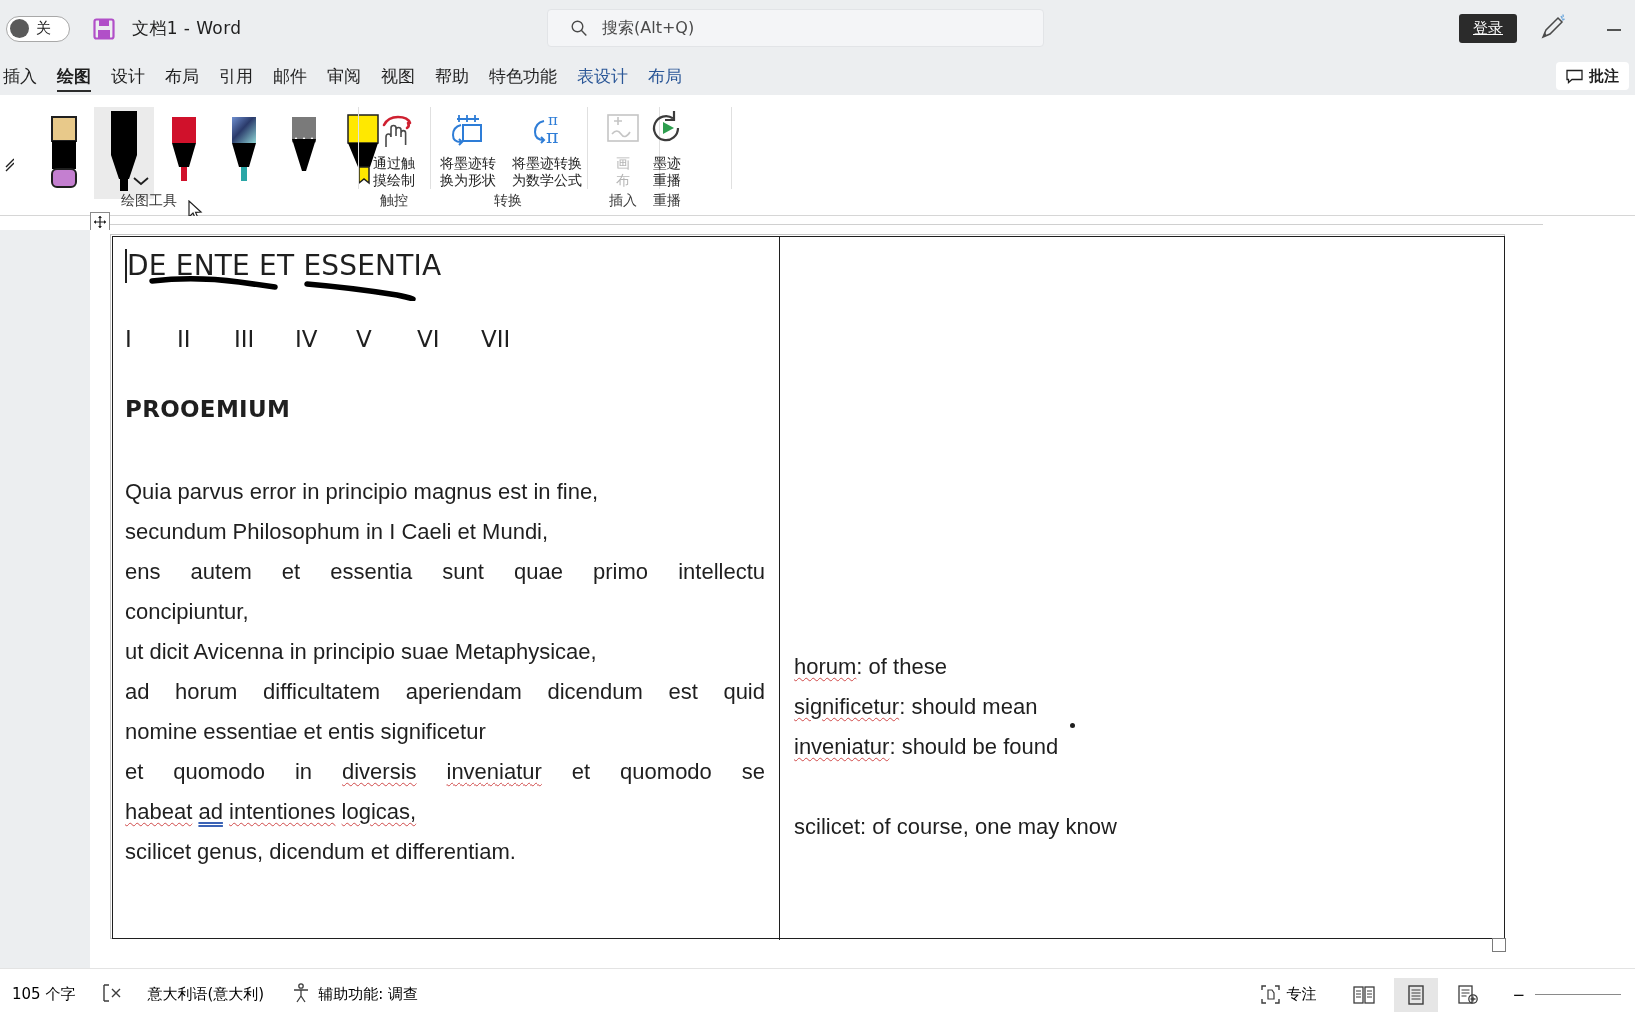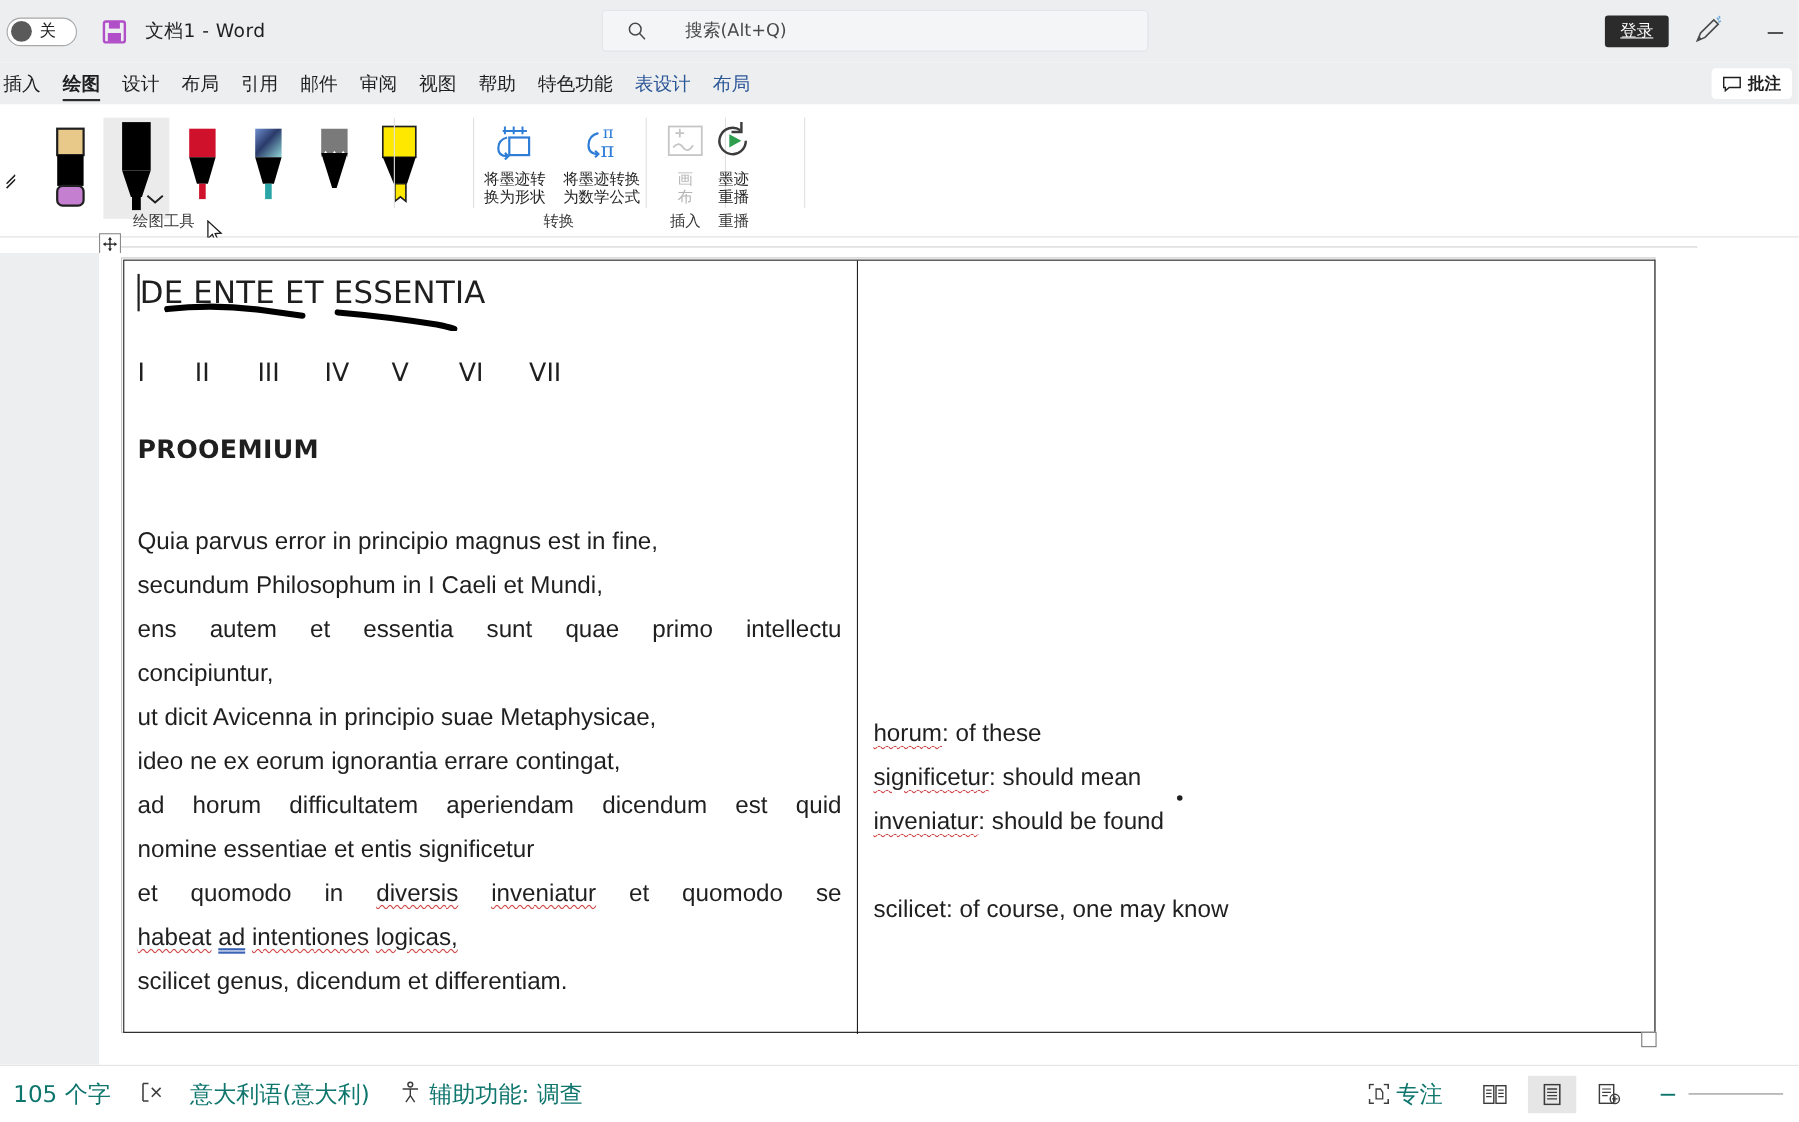--- a/index.html
+++ b/index.html
@@ -30,21 +30,21 @@
     font-family:"DejaVu Sans", sans-serif;
   }
   .save-ico{ margin-left:22px; width:24px;height:24px; }
   .doctitle{
     margin-left:16px; font-size:17px; color:#1f1f1f;
     font-family:"DejaVu Sans", sans-serif; letter-spacing:.4px;
   }
   .searchbox{
     position:absolute; left:547px; top:9px; width:497px; height:38px;
     background:#f4f5f7; border:1px solid #e2e4e7; border-radius:4px;
-    display:flex; align-items:center; padding-left:22px;gap:21px;
+    display:flex; align-items:center; padding-left:22px;
   }
   .searchbox .ph{
     font-size:16px;color:#4a4a4a;margin-left:14px;
     font-family:"DejaVu Sans", sans-serif;
   }
   .signin{
     position:absolute; right:118px; top:14px;
     background:#2b2b2b; color:#fff; font-size:15px;
     padding:5px 14px; border-radius:3px;
     font-family:"DejaVu Sans", sans-serif;
@@ -181,21 +181,21 @@
     border:1.5px solid #7a7a7a; background:#fff;
   }
 
   
   .status{
     position:absolute; left:0; top:968px; width:1635px; height:52px;
     background:#ffffff; border-top:1px solid #e3e3e3;
     display:flex; align-items:center;
     font-family:"DejaVu Sans", sans-serif;
   }
-  .st{ font-size:21px; color:#0f766e; display:flex;align-items:center; gap:8px; }
+  .st{ font-size:15px; color:#000000; display:flex;align-items:center; gap:8px; }
   .vmode{ width:44px;height:34px; display:flex;align-items:center;justify-content:center; }
   .vmode.on{ background:#e6e6e6; }
   .zoomslider{ display:flex; align-items:center; gap:0; }
   .zline{ width:86px;height:1.5px;background:#8a8a8a; }
 </style>
 </head>
 <body>
 
 <div class="titlebar">
   <div class="autosave">
@@ -326,20 +326,34 @@
           <path d="M4 30 L34 30 L26 54 L14 54 Z" fill="#000000"></path>
           <path d="M15 54 h10 v16 l-5 -4 l-5 4 z" fill="#ffe800" stroke="#1f1f1f" stroke-width="1.5"></path>
         </svg>
       </div>
     </div>
     <div class="glabel" style="left:-30px">绘图工具</div>
   </div>
 
   <div class="sep" style="left:358px"></div>
 
+  <div class="rgroup" style="left:359px; width:70px;">
+    <div class="cmd" style="left:-2px">
+      <div class="ico">
+        <svg width="44" height="44" viewBox="0 0 44 44">
+          <path d="M12 18 q4 -8 14 -8 q10 0 12 6" fill="none" stroke="#cf2030" stroke-width="2.6" stroke-linecap="round"></path>
+          <path d="M36 16 q2 3 -1 5" fill="none" stroke="#cf2030" stroke-width="2.6" stroke-linecap="round"></path>
+          <path d="M14 40 v-10 q0 -3 2.5 -3 t2.5 3 v-9 q0 -2.5 2.5 -2.5 t2.5 2.5 v8 v-6 q0-2.5 2.5-2.5 t2.5 2.5 v7 v-4 q0-2.4 2.3-2.4 t2.3 2.4 v12" fill="none" stroke="#4a4a4a" stroke-width="1.6"></path>
+        </svg>
+      </div>
+      <span>通过触</span><br>
+      <span>摸绘制</span>
+    </div>
+    <div class="glabel">触控</div>
+  </div>
 
   <div class="sep" style="left:430px"></div>
 
   <div class="rgroup" style="left:431px; width:154px;">
     <div class="cmd" style="left:0">
       <div class="ico">
         <svg width="46" height="44" viewBox="0 0 46 44">
           <path d="M14 8 v7 M22 8 v7 M30 8 v7 M12 12 h22" fill="none" stroke="#2e7dd7" stroke-width="1.8"></path>
           <rect x="18" y="18" width="18" height="16" fill="none" stroke="#2e7dd7" stroke-width="2"></rect>
           <path d="M16 18 q-8 2 -8 10 q0 7 8 7" fill="none" stroke="#2e7dd7" stroke-width="2"></path>
@@ -445,21 +459,20 @@
         </div>
 
         <div class="prooem">PROOEMIUM</div>
 
         <div class="latin">
           <div>Quia parvus error in principio magnus est in fine,</div>
           <div>secundum Philosophum in I Caeli et Mundi,</div>
           <div class="just">ens autem et essentia sunt quae primo intellectu</div>
           <div>concipiuntur,</div>
           <div>ut dicit Avicenna in principio suae Metaphysicae,</div>
-          <div>ideo ne ex eorum ignorantia errare contingat,</div>
           <div class="just">ad horum difficultatem aperiendam dicendum est quid</div>
           <div>nomine essentiae et entis significetur</div>
           <div class="just">
             <span>et</span> <span>quomodo</span> <span>in</span>
             <span class="sq">diversis</span>
             <span class="sq">inveniatur</span>
             <span>et</span> <span>quomodo</span> <span>se</span>
           </div>
           <div>
             <span class="sq">habeat</span>

